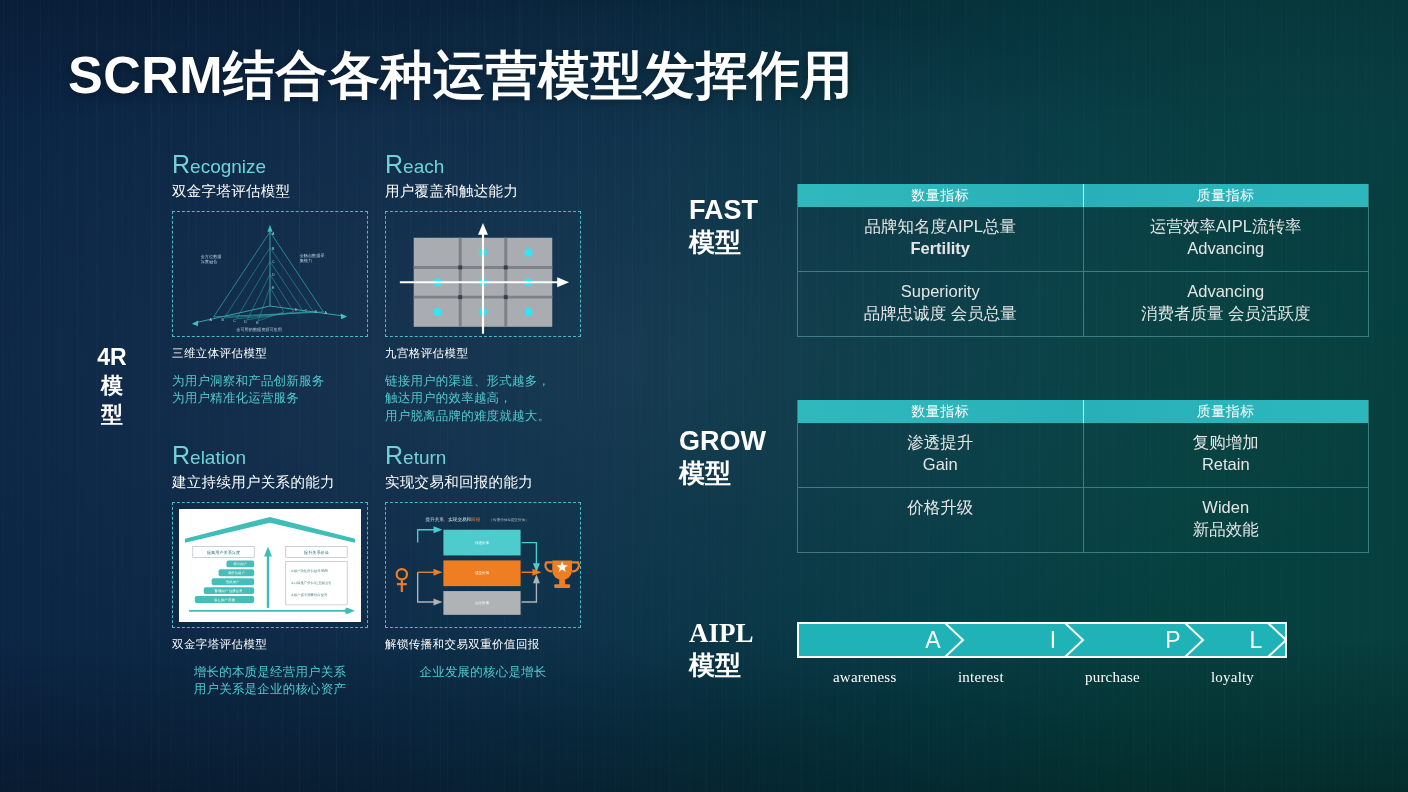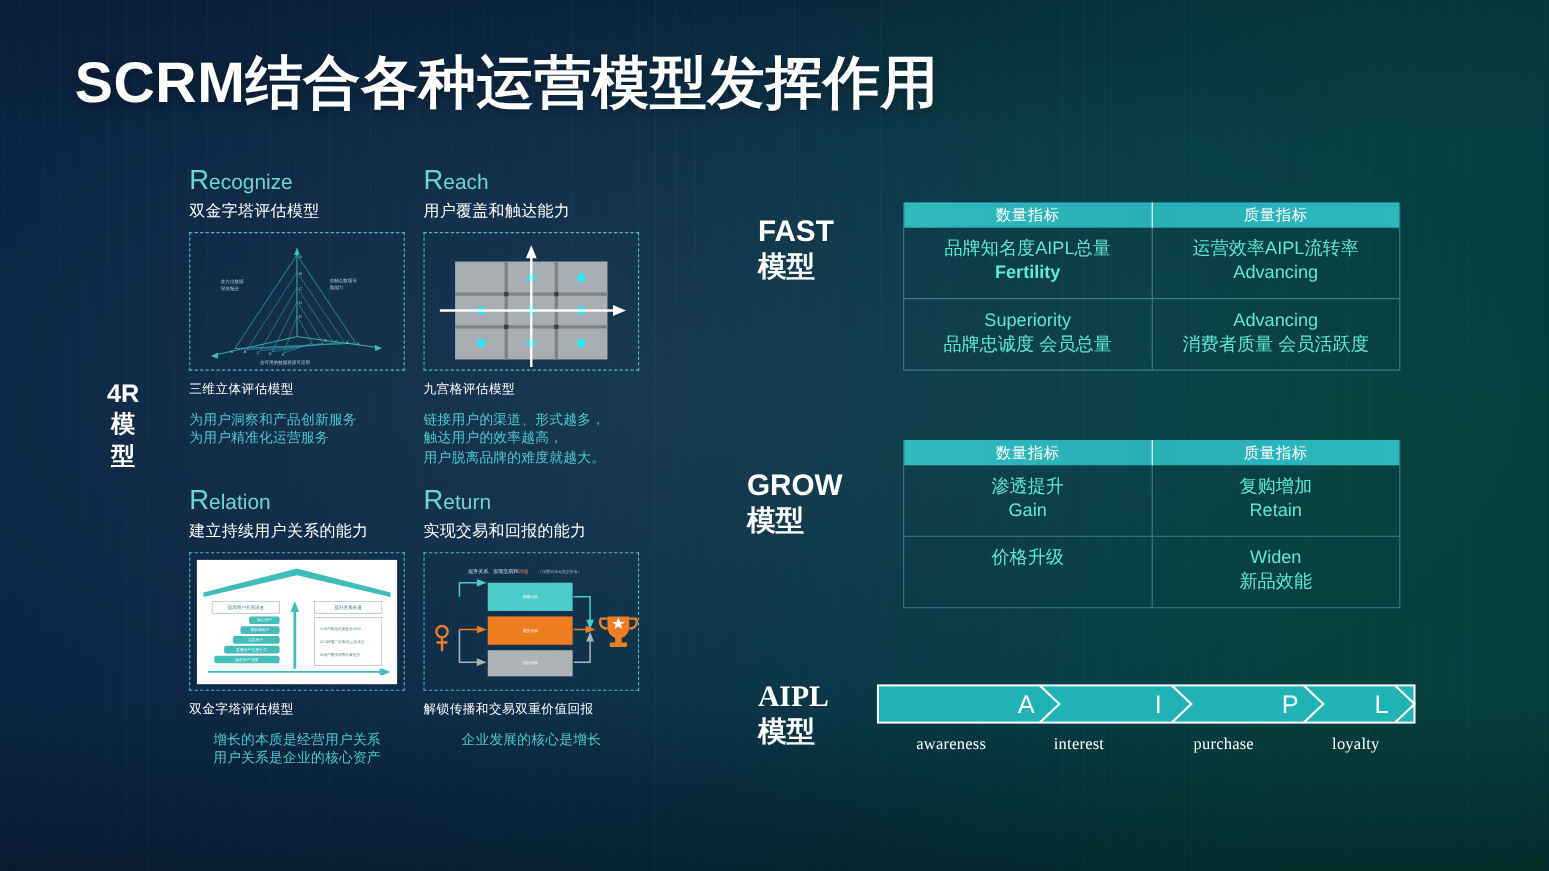--- a/index.html
+++ b/index.html
@@ -111,41 +111,40 @@
     position:absolute; z-index:5;
     font-size:27px; font-weight:bold; line-height:1.22;
     color:#ffffff; text-align:left;
   }
   .model-label .cn { display:block; font-size:26px; }
   #lbl-fast { left:689px; top:194px; }
   #lbl-grow { left:679px; top:425px; }
   #lbl-aipl { left:689px; top:617px;font-family:Liberation Serif, serif; }
 
   .mtable {
-    position:absolute; z-index:5; width:452px;
+    position:absolute; z-index:5; width:572px;
     border:1px solid rgba(120,200,205,.45);
     border-top:none;
-    margin-left:24px;
   }
   #tbl-fast { left:797px; top:184px; }
   #tbl-grow { left:797px; top:400px; }
 
   .mt-head { display:flex; height:23px; background:linear-gradient(90deg,#2fb9bd 0%,#28b0b8 50%,#2cb7bd 100%); }
   .mt-head > div {
     flex:1; display:flex; align-items:center; justify-content:center;
     font-size:14px; color:#ffffff; letter-spacing:.5px;
   }
   .mt-head > div:first-child { border-right:1.5px solid #ffffff; }
 
   .mt-row { display:flex; }
   .mt-row + .mt-row { border-top:1px solid rgba(120,200,205,.45); }
   .mt-cell {
     flex:1; padding:9px 6px 11px;
     text-align:center; line-height:1.33;
-    font-size:16.5px; color:#5eead4;
+    font-size:16.5px; color:#e5e5e5;
   }
   .mt-cell:first-child { border-right:1px solid rgba(120,200,205,.45); }
   .mt-cell .b { font-weight:bold; }
 
   
   #aipl-bar { position:absolute; left:797px; top:622px; width:490px; height:36px; z-index:5; }
   #aipl-labels {
     position:absolute; left:797px; top:669px; width:500px; height:22px; z-index:5;font-family:Liberation Serif, serif;
   }
   #aipl-labels span {

